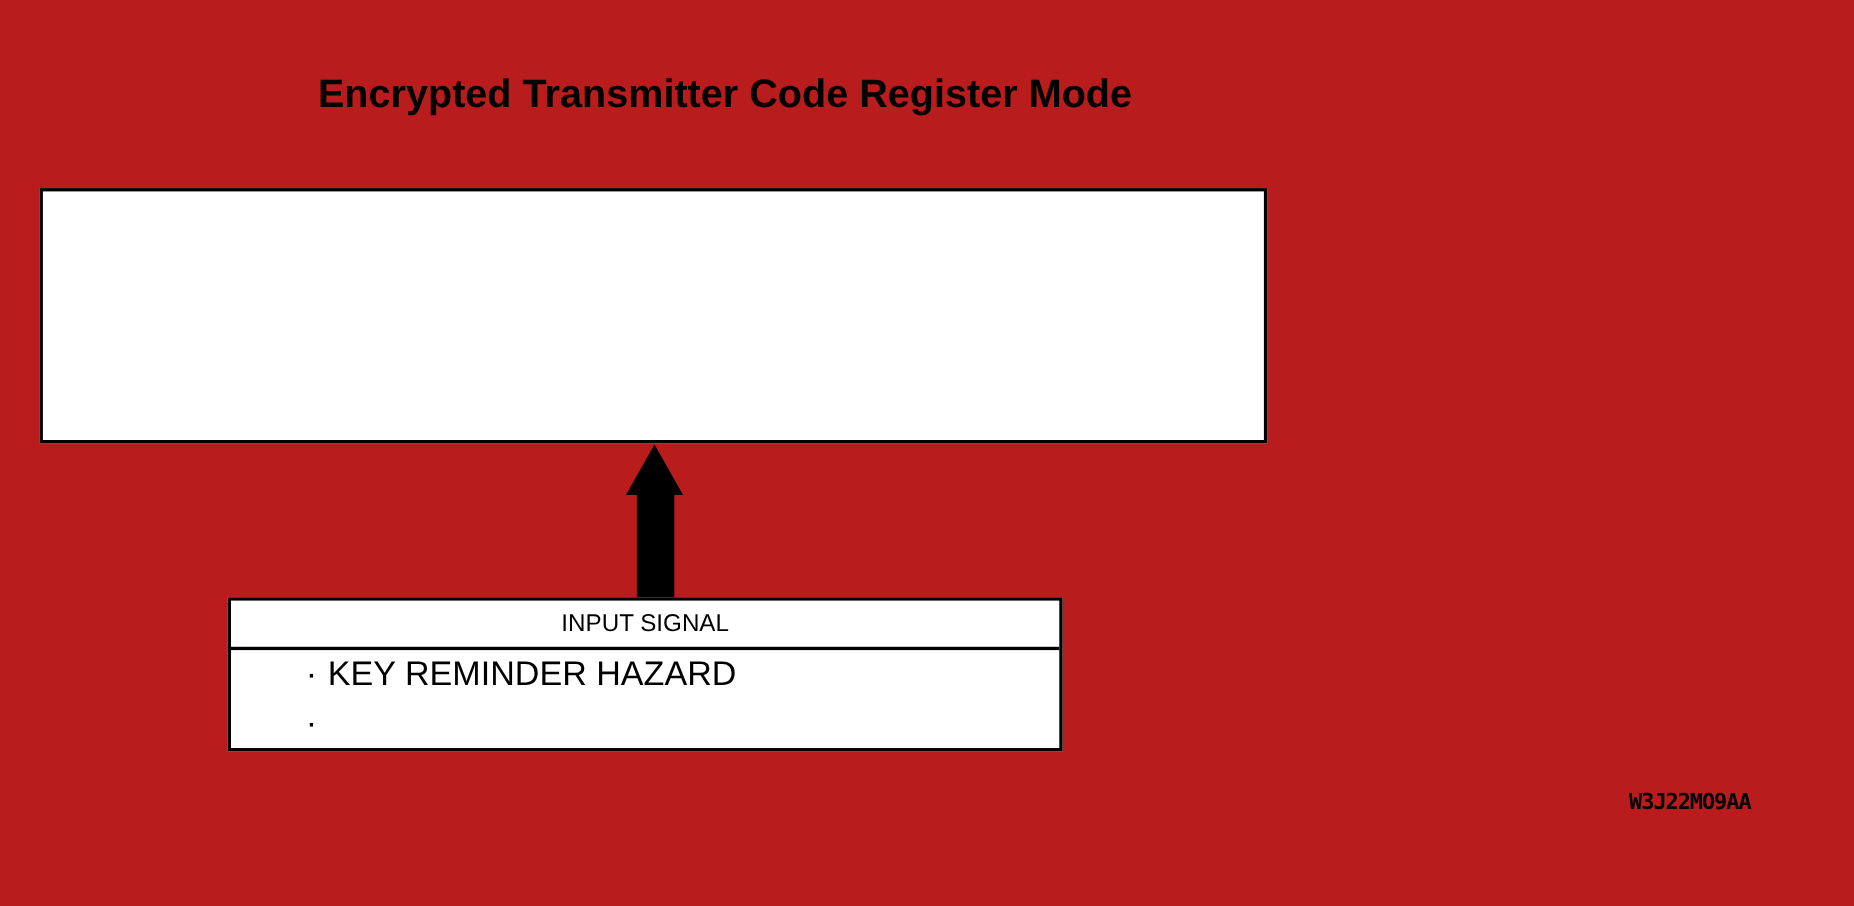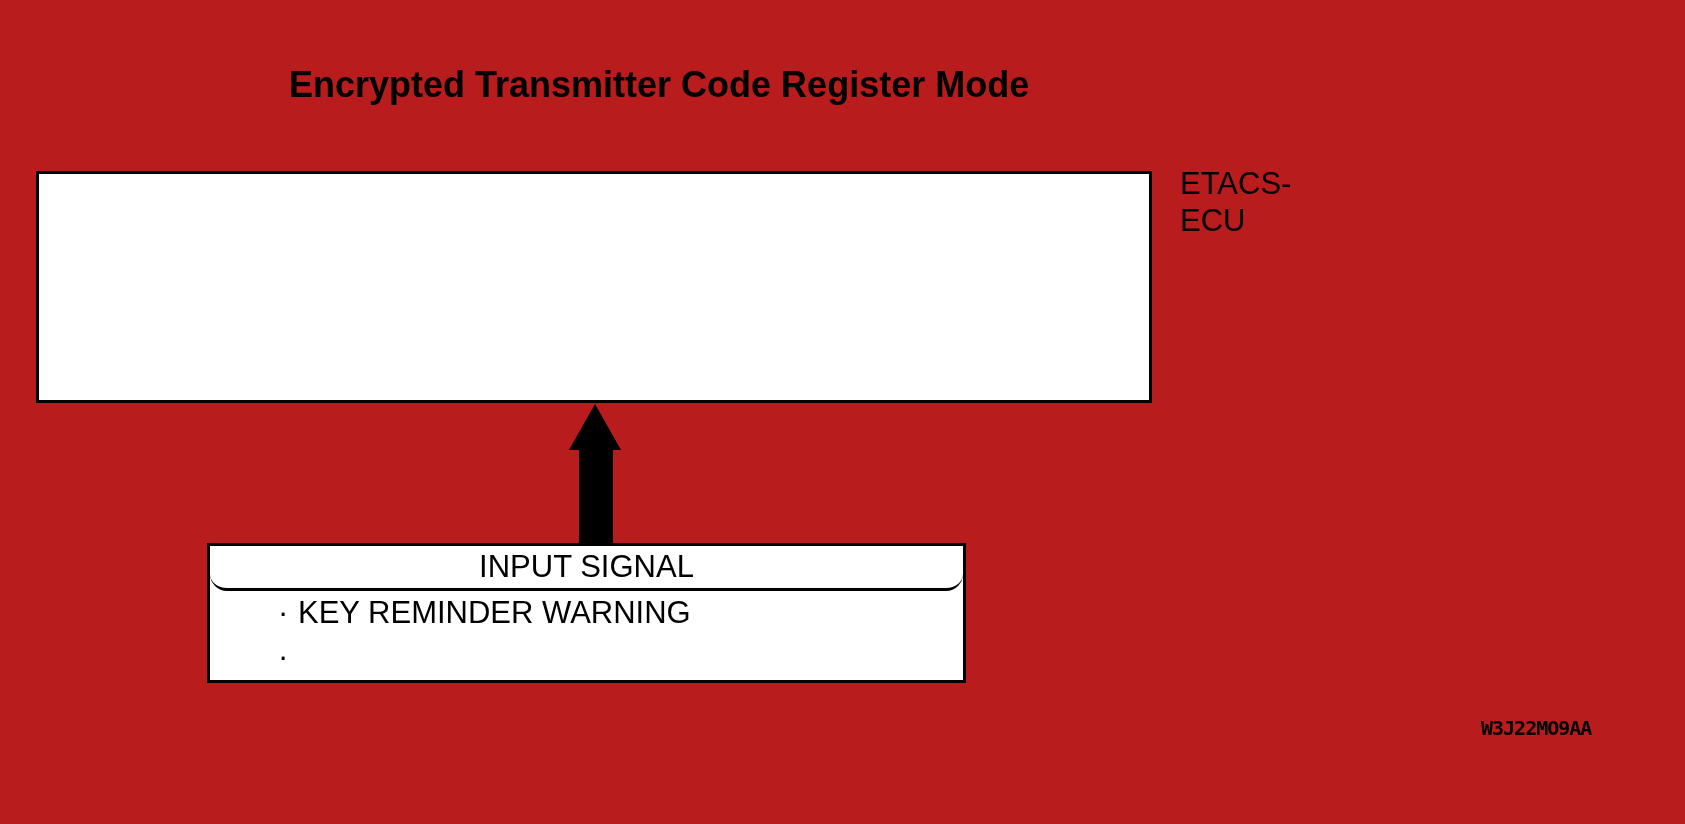--- a/index.html
+++ b/index.html
@@ -60,23 +60,22 @@
     box-sizing: border-box;
     background: #ffffff;
   }
   .input-box-header {
     height: 42px;
     border-bottom: 3px solid #000000;
     box-sizing: content-box;
     display: flex;
     align-items: center;
     justify-content: center;
-    font-size: 31px;
+    font-size: 22px;
     white-space: nowrap;
-    border-radius: 17px;
   }
   .input-box-body {
     display: flex;
     flex-direction: column;
   }
   .input-item {
     height: 44px;
     display: flex;
     align-items: center;
     padding-left: 68px;
@@ -101,35 +100,31 @@
 </style>
 </head>
 <body>
 
 <div class="canvas">
 
   <h1 class="title">Encrypted Transmitter Code Register Mode</h1>
 
   <div class="ecu-box"></div>
 
-  <div class="ecu-label">
-    <div>ETACS-</div>
-    <div>ECU</div>
-  </div>
 
   <svg class="arrow-svg" width="70" height="144" viewBox="0 0 70 144" aria-hidden="true">
     <polygon points="35,4 61,50 53,50 53,144 19,144 19,50 9,50" fill="#000000"></polygon>
   </svg>
 
   <div class="input-box">
     <div class="input-box-header">INPUT SIGNAL</div>
     <div class="input-box-body">
       <div class="input-item">
         <span class="bullet">·</span>
-        <span>KEY REMINDER WARNING</span>
+        <span>KEY REMINDER HAZARD</span>
       </div>
       <div class="input-item">
         <span class="bullet">·</span>
       </div>
     </div>
   </div>
 
   <div class="figure-code">W3J22MO9AA</div>
 
 </div>

